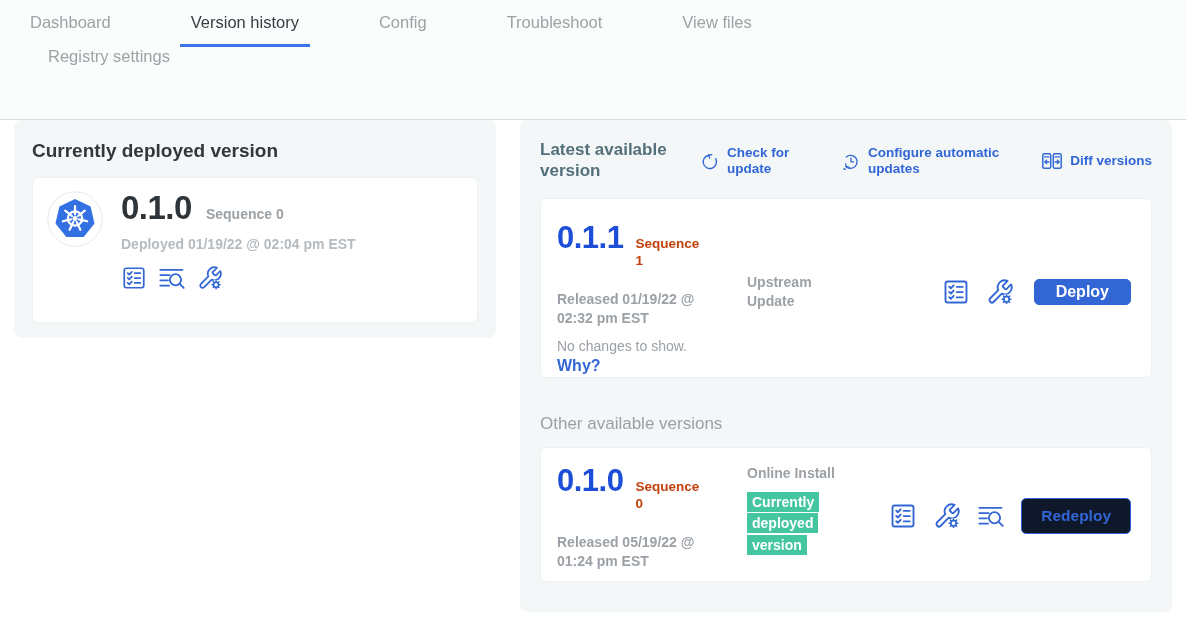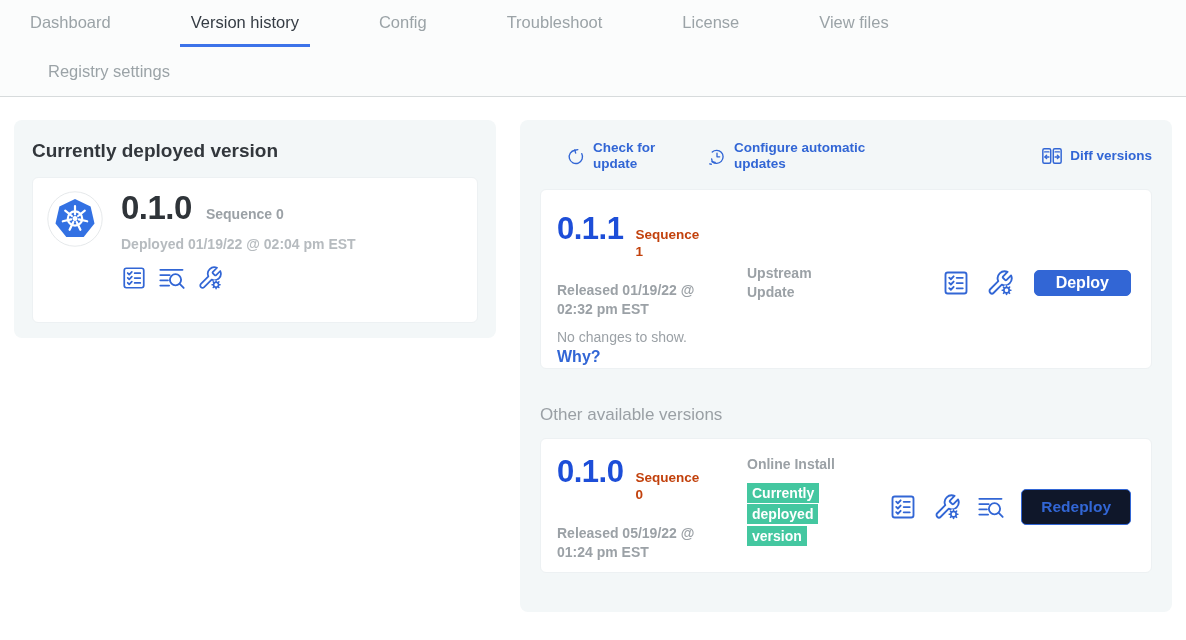--- a/index.html
+++ b/index.html
@@ -1,27 +1,27 @@
 <!DOCTYPE html>
 <html><head>
 <meta charset="utf-8">
 <style>
   * { margin:0; padding:0; box-sizing:border-box; }
   html,body { width:1186px; height:640px; background:#fff;
     font-family:"Liberation Sans", sans-serif; overflow:hidden; position:relative; }
 
   
-  .nav { position:absolute; top:0; left:0; width:1186px; height:97px;
+  .nav { position:absolute; top:0; left:0; width:1186px; height:120px;
     background:#fbfcfc; border-bottom:1px solid #d7dbdc; }
   .nav-row1 { display:flex; align-items:stretch; height:47px; padding-left:19px; }
   .tab { font-size:16.5px; font-weight:500; color:#9ba3a7; padding:0 11px;
     margin-right:58px; display:flex; align-items:center; cursor:pointer;
     border-bottom:3px solid transparent; white-space:nowrap; }
   .tab.active { color:#353c44; font-weight:400; border-bottom-color:#3c73e9; }
-  .nav-row2 { height:49px; padding-left:48px; display:flex; align-items:center; }
+  .nav-row2 { height:49px; padding-left:48px; display:flex; }
   .tab2 { font-size:16.5px; font-weight:500; color:#9ba3a7; cursor:pointer; }
 
   
   .gray-card { position:absolute; background:#f3f7f8; border-radius:8px; }
   .white-card { background:#fff; border:1px solid #edf1f3; border-radius:6px; }
 
   
   .left-card { left:14px; top:120px; width:482px; height:218px; padding:18px; }
   .left-card h2 { font-size:19px; font-weight:700; color:#32373c; margin-top:2px; }
   .deployed-inner { margin-top:15px; height:146px; padding:13px 14px;
@@ -154,21 +154,20 @@
     </symbol>
   </defs>
 </svg>
 
 <div class="nav">
   <div class="nav-row1">
     <div class="tab">Dashboard</div>
     <div class="tab active">Version history</div>
     <div class="tab">Config</div>
     <div class="tab">Troubleshoot</div>
-    <div class="tab">License</div>
     <div class="tab">View files</div>
   </div>
   <div class="nav-row2">
     <div class="tab2">Registry settings</div>
   </div>
 </div>
 
 <div class="gray-card left-card">
   <h2>Currently deployed version</h2>
   <div class="white-card deployed-inner">
@@ -192,20 +191,21 @@
             <use href="#sym-wrench"></use>
           </svg>
       </div>
     </div>
   </div>
 </div>
 
 <div class="gray-card right-card">
 
   <div class="avail-header">
+    <div class="avail-title">Latest available version</div>
     <div class="hdr-action a-check">
       <svg class="icn i20">
           <use href="#sym-refresh"></use>
         </svg>
       <span class="lbl">Check for update</span>
     </div>
     <div class="hdr-action a-config">
       <svg class="icn i20">
           <use href="#sym-schedule"></use>
         </svg>

